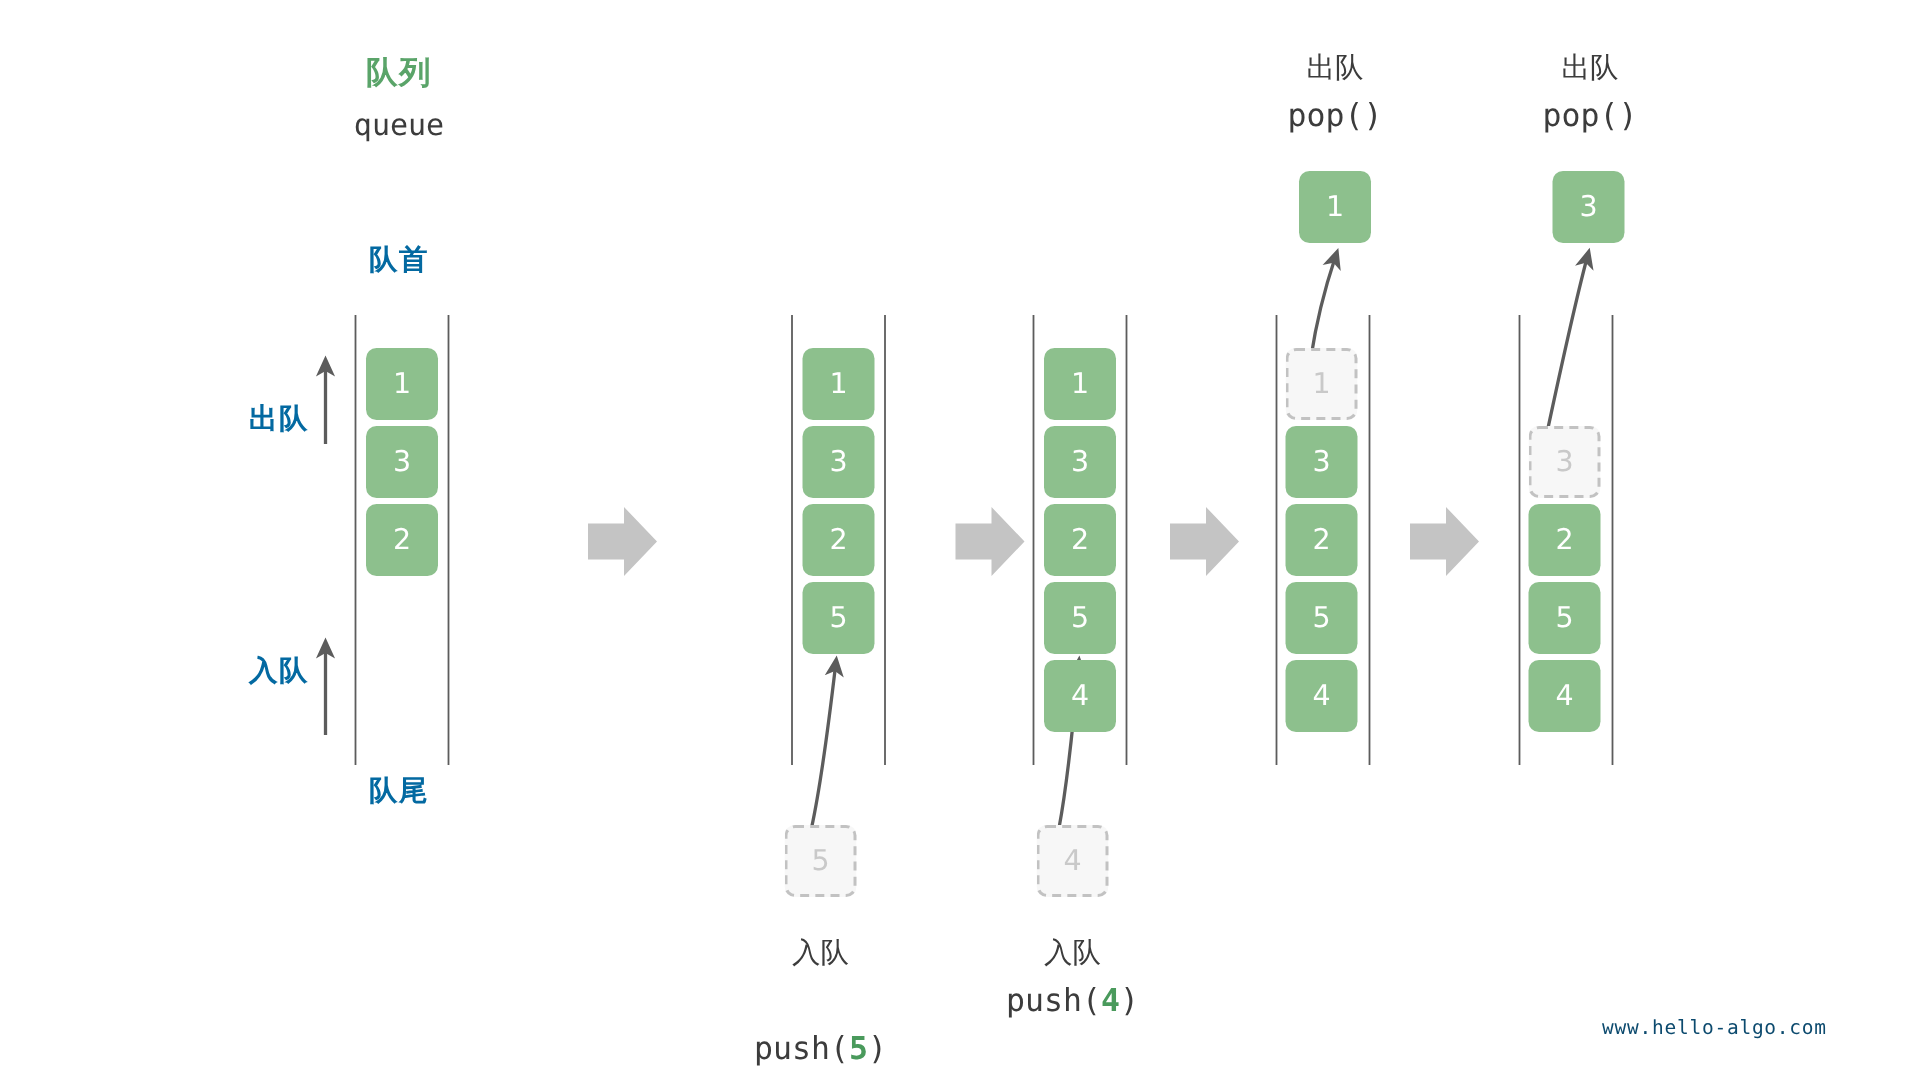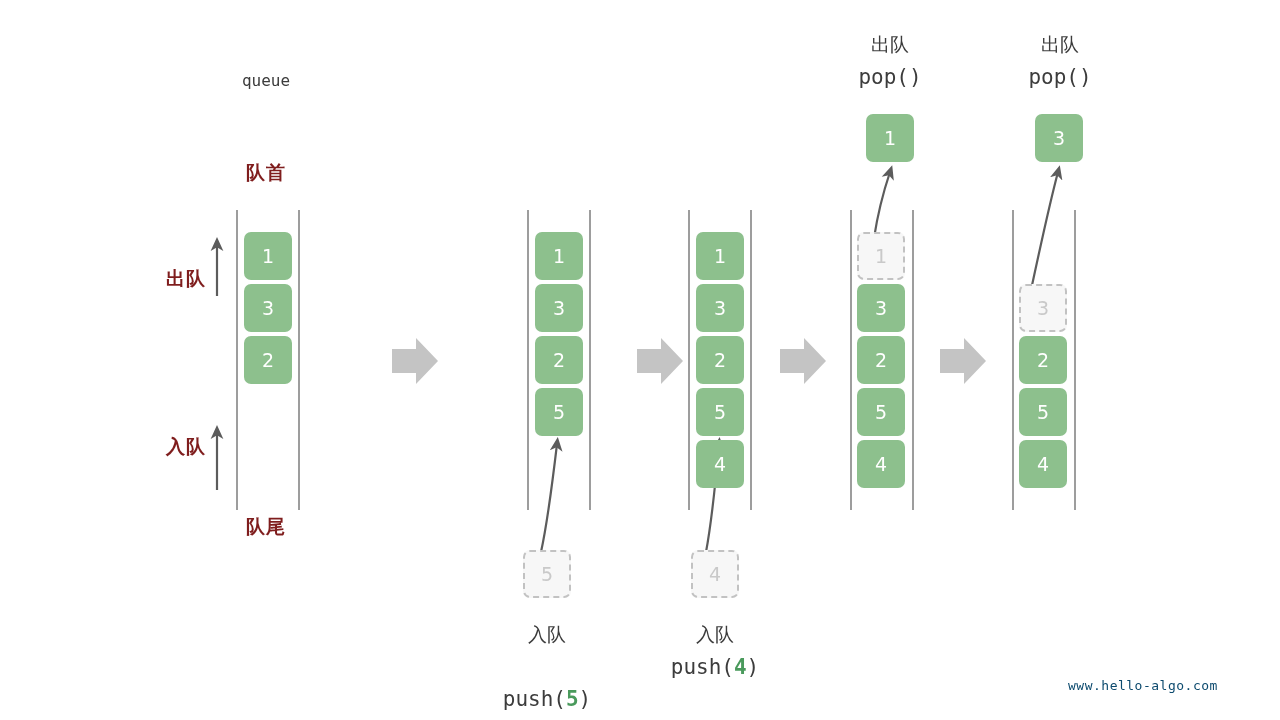--- a/index.html
+++ b/index.html
@@ -25,29 +25,29 @@
 
   
   .title-cn {
     font-size: 21px;
     font-weight: bold;
     color: #5aa469;
     text-align: center;
     letter-spacing: 1px;
   }
   .title-en {
-    font-size: 16px;
+    font-size: 20px;
     font-family: "DejaVu Sans Mono", "Liberation Mono", monospace;
     color: #3c3c3c;
     text-align: center;
   }
   .label-bold {
     font-size: 19px;
     font-weight: bold;
-    color: #7f1d1d;
+    color: #0369a1;
     text-align: center;
     letter-spacing: 1px;
   }
   .op-cn {
     font-size: 19px;
     color: #3c3c3c;
     text-align: center;
   }
   .op-code {
     font-size: 21px;
@@ -133,20 +133,21 @@
     </g>
 
     <g fill="#c4c4c4">
       <path d="M392,349 L416,349 L416,338 L438,361 L416,384 L416,373 L392,373 Z"></path>
       <path d="M637,349 L661,349 L661,338 L683,361 L661,384 L661,373 L637,373 Z"></path>
       <path d="M780,349 L804,349 L804,338 L826,361 L804,384 L804,373 L780,373 Z"></path>
       <path d="M940,349 L964,349 L964,338 L986,361 L964,384 L964,373 L940,373 Z"></path>
     </g>
   </svg>
 
+  <div class="abs title-cn" style="left:196px; top:34px; width:140px;">队列</div>
   <div class="abs title-en" style="left:196px; top:71px; width:140px;">queue</div>
 
   <div class="abs label-bold" style="left:196px; top:160px; width:140px;">队首</div>
   <div class="abs label-bold" style="left:196px; top:514px; width:140px;">队尾</div>
 
   <div class="abs label-bold" style="left:140px; top:266px; width:66px; text-align:right;">出队</div>
   <div class="abs label-bold" style="left:140px; top:434px; width:66px; text-align:right;">入队</div>
 
   <div class="abs">
     <div class="box" style="left:244px; top:232px;">1</div>

